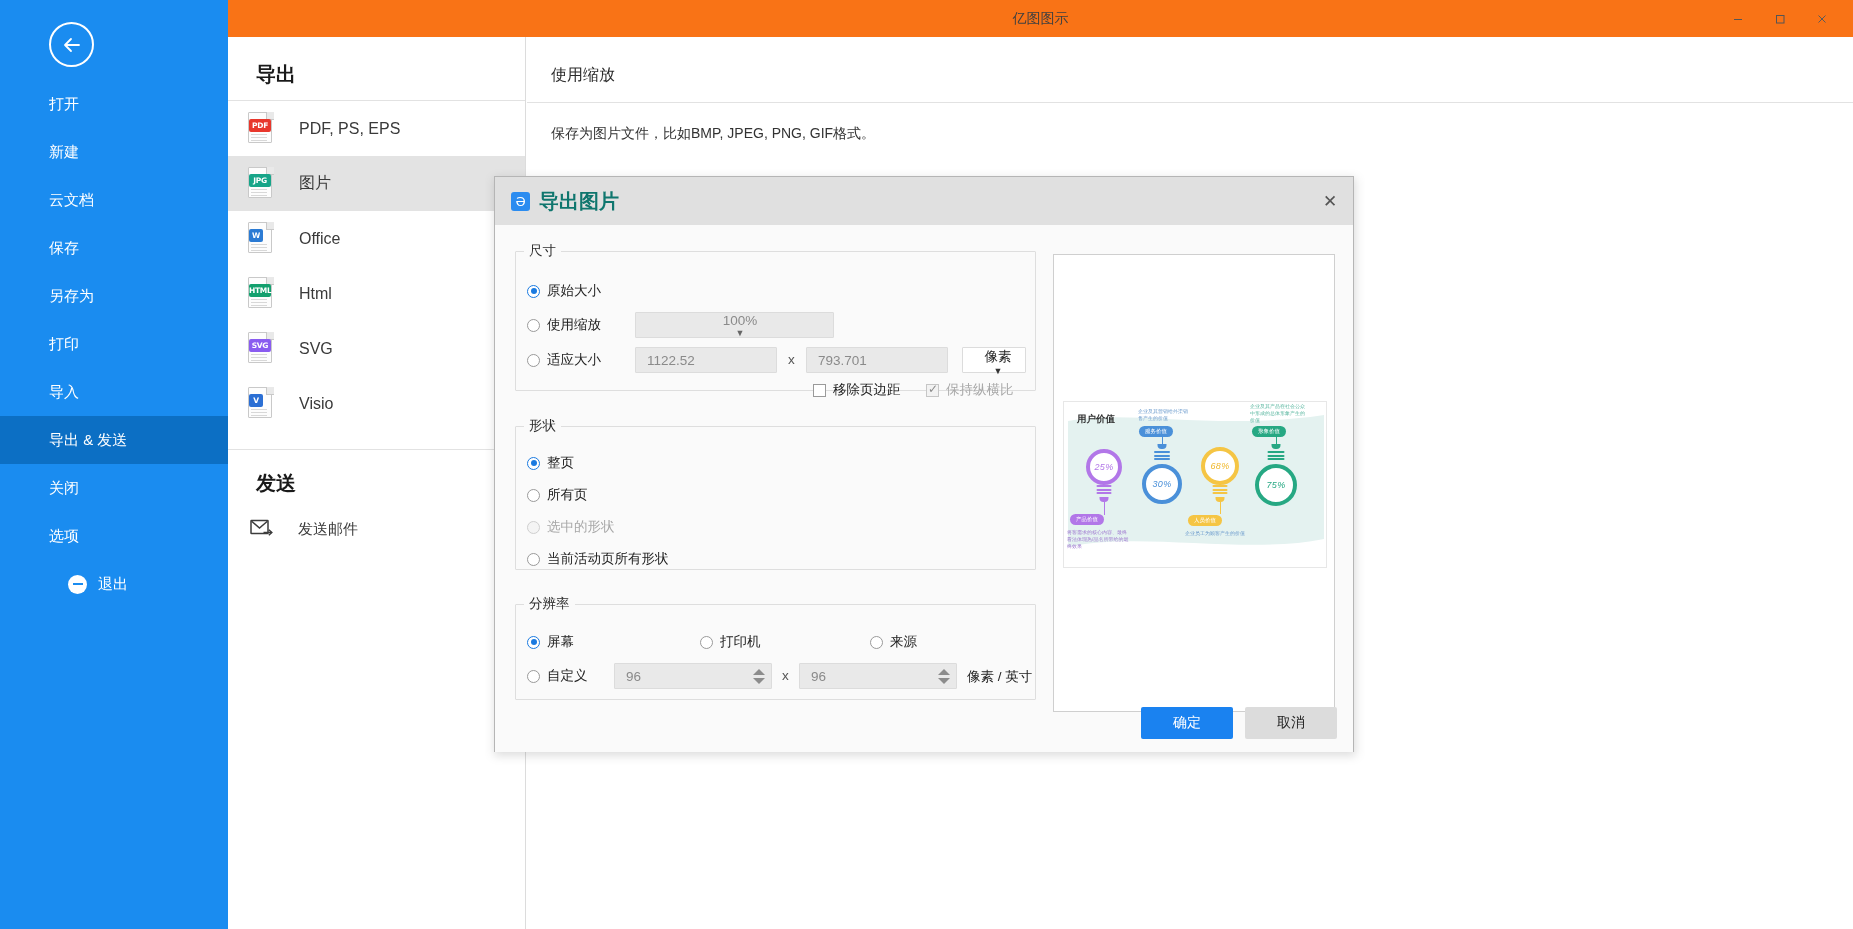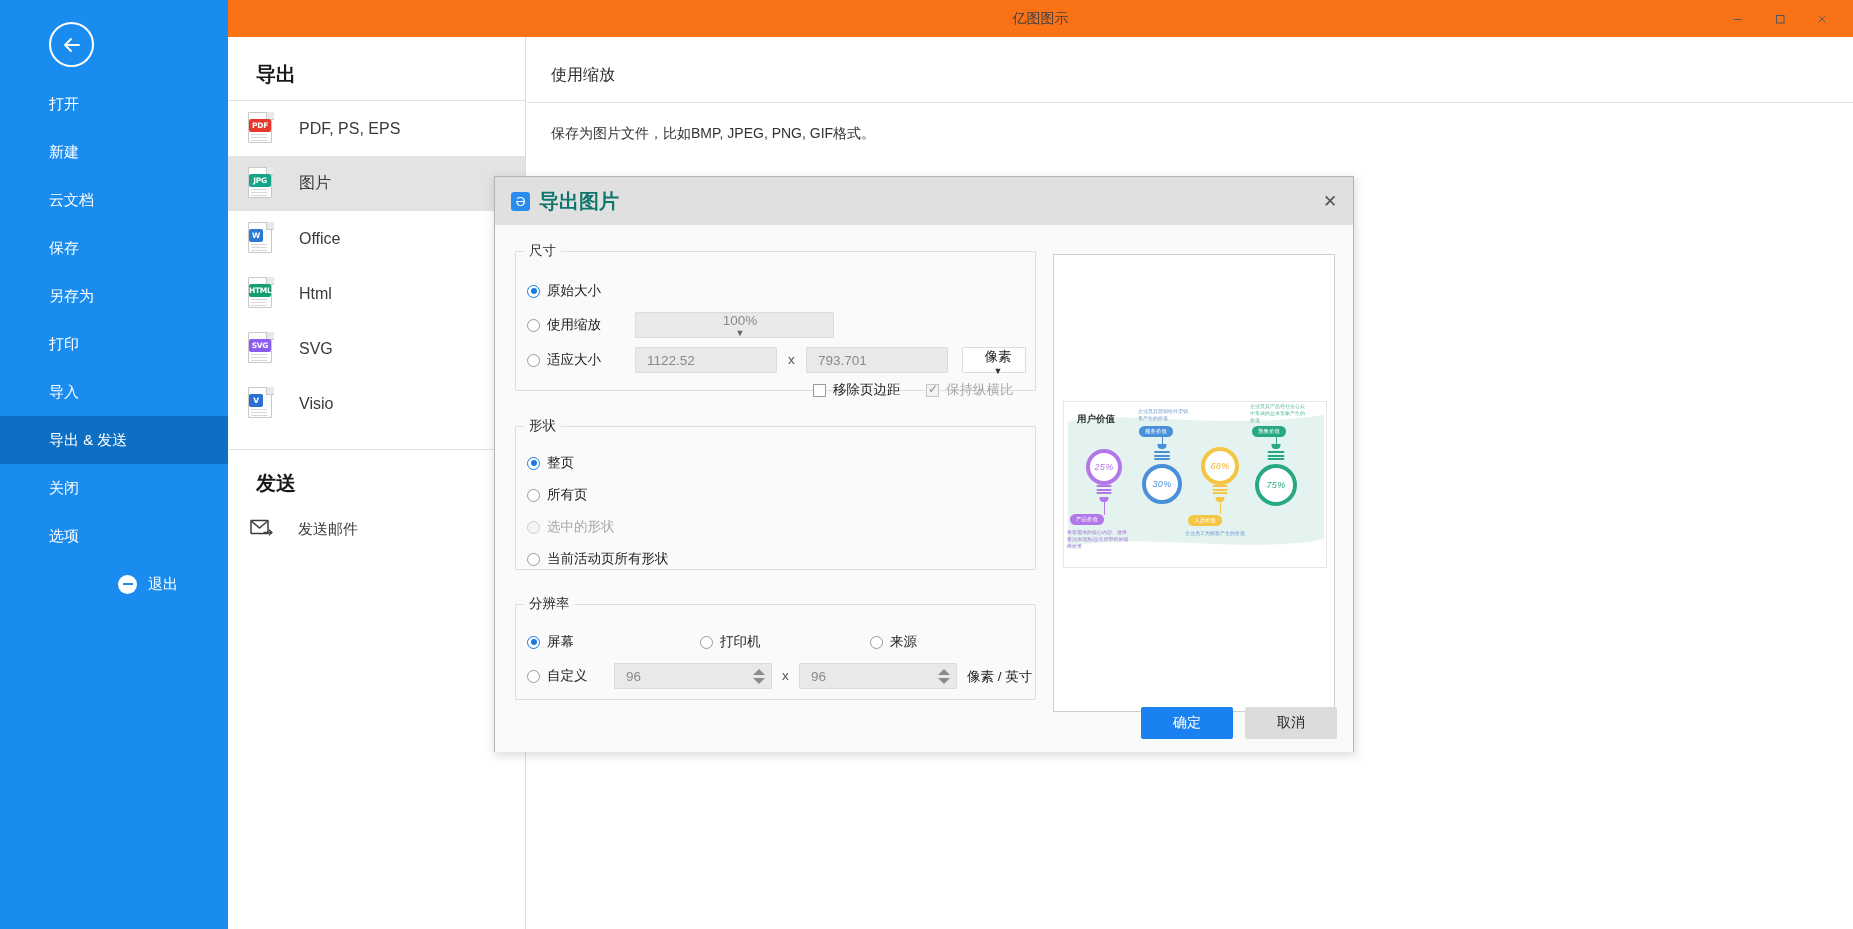--- a/index.html
+++ b/index.html
@@ -45,21 +45,21 @@
     position: absolute; left: 49px; top: 22px; width: 45px; height: 45px;
     border: 2px solid #ffffff; border-radius: 50%;
     display: flex; align-items: center; justify-content: center;
   }
   .nav-list { position: absolute; left: 0; top: 80px; width: 228px; }
   .nav-item {
     height: 48px; display: flex; align-items: center; padding-left: 49px;
     color: #ffffff; font-size: 15px; cursor: default;
   }
   .nav-item.active { background: #0c6fc4; }
-  .nav-item.exit { padding-left: 68px; justify-content: center; }
+  .nav-item.exit { padding-left: 68px; }
   .exit-icon {
     width: 19px; height: 19px; border-radius: 50%; background: #fff;
     display: inline-flex; align-items: center; justify-content: center;
     margin-right: 11px;
   }
   .exit-icon i { display: block; width: 10px; height: 2.5px; background: #1a8cf0; }
 
   
   .backstage { position: absolute; left: 228px; top: 37px; width: 1625px; height: 892px; background:#fff; }
 

